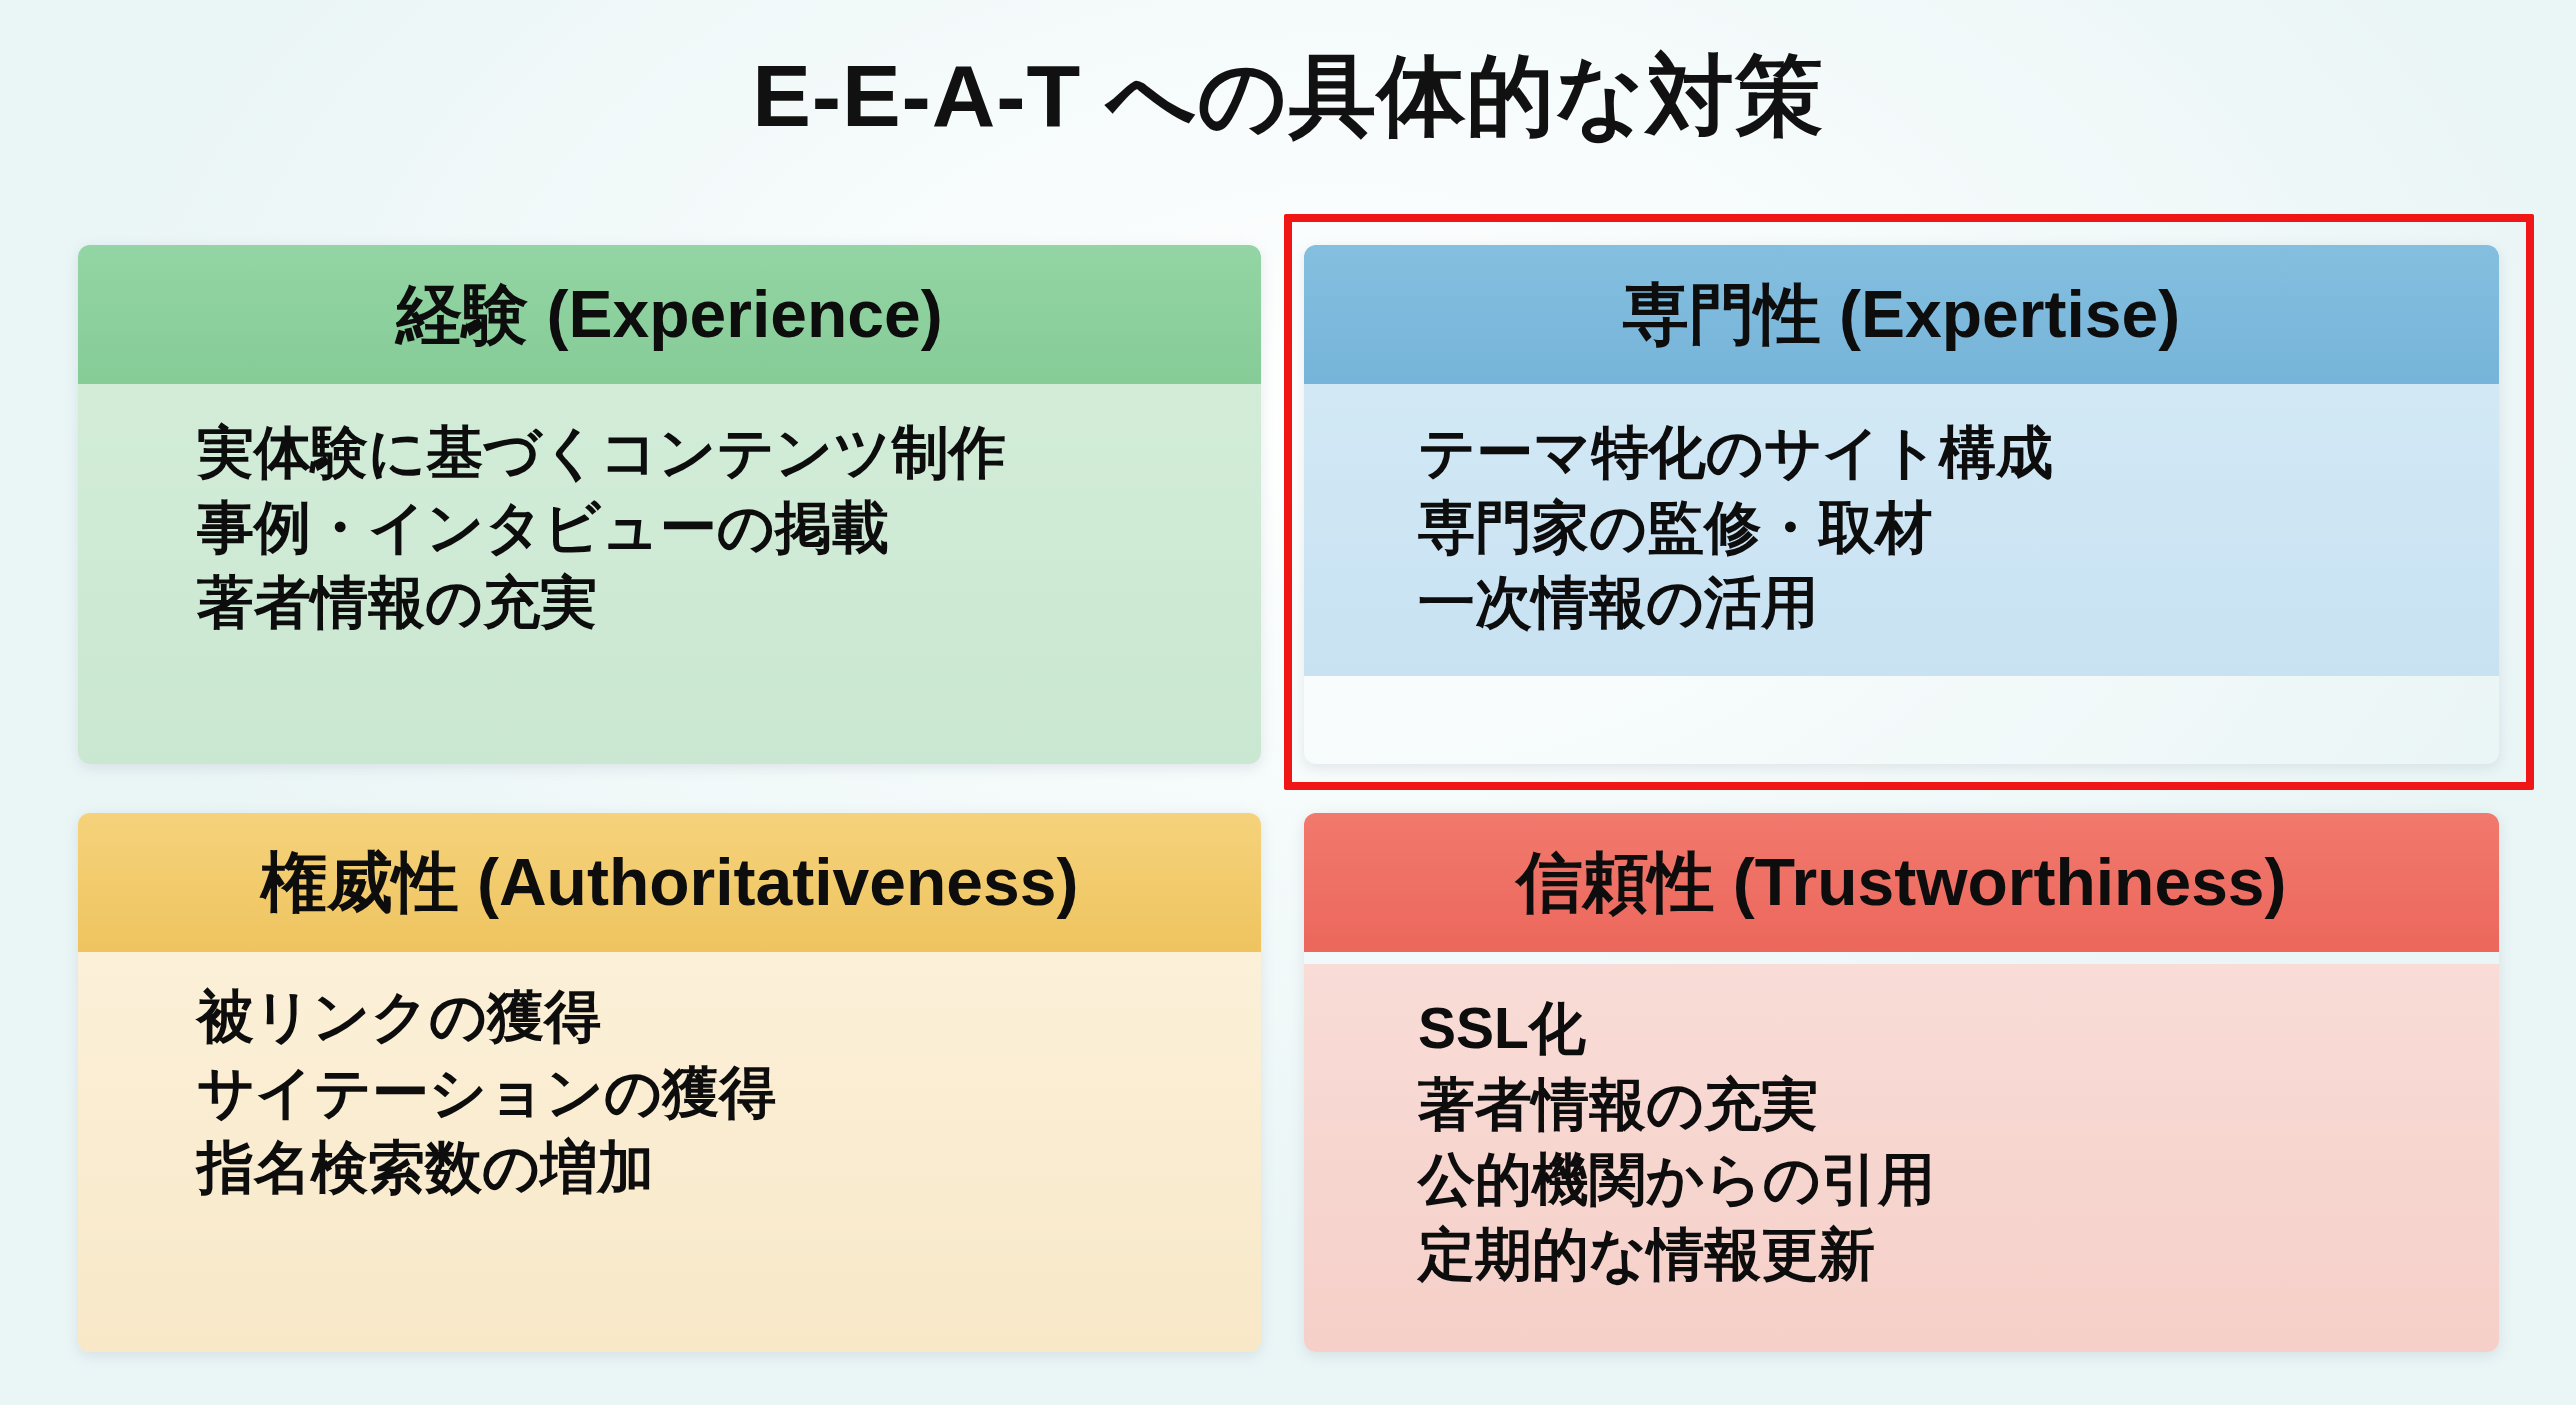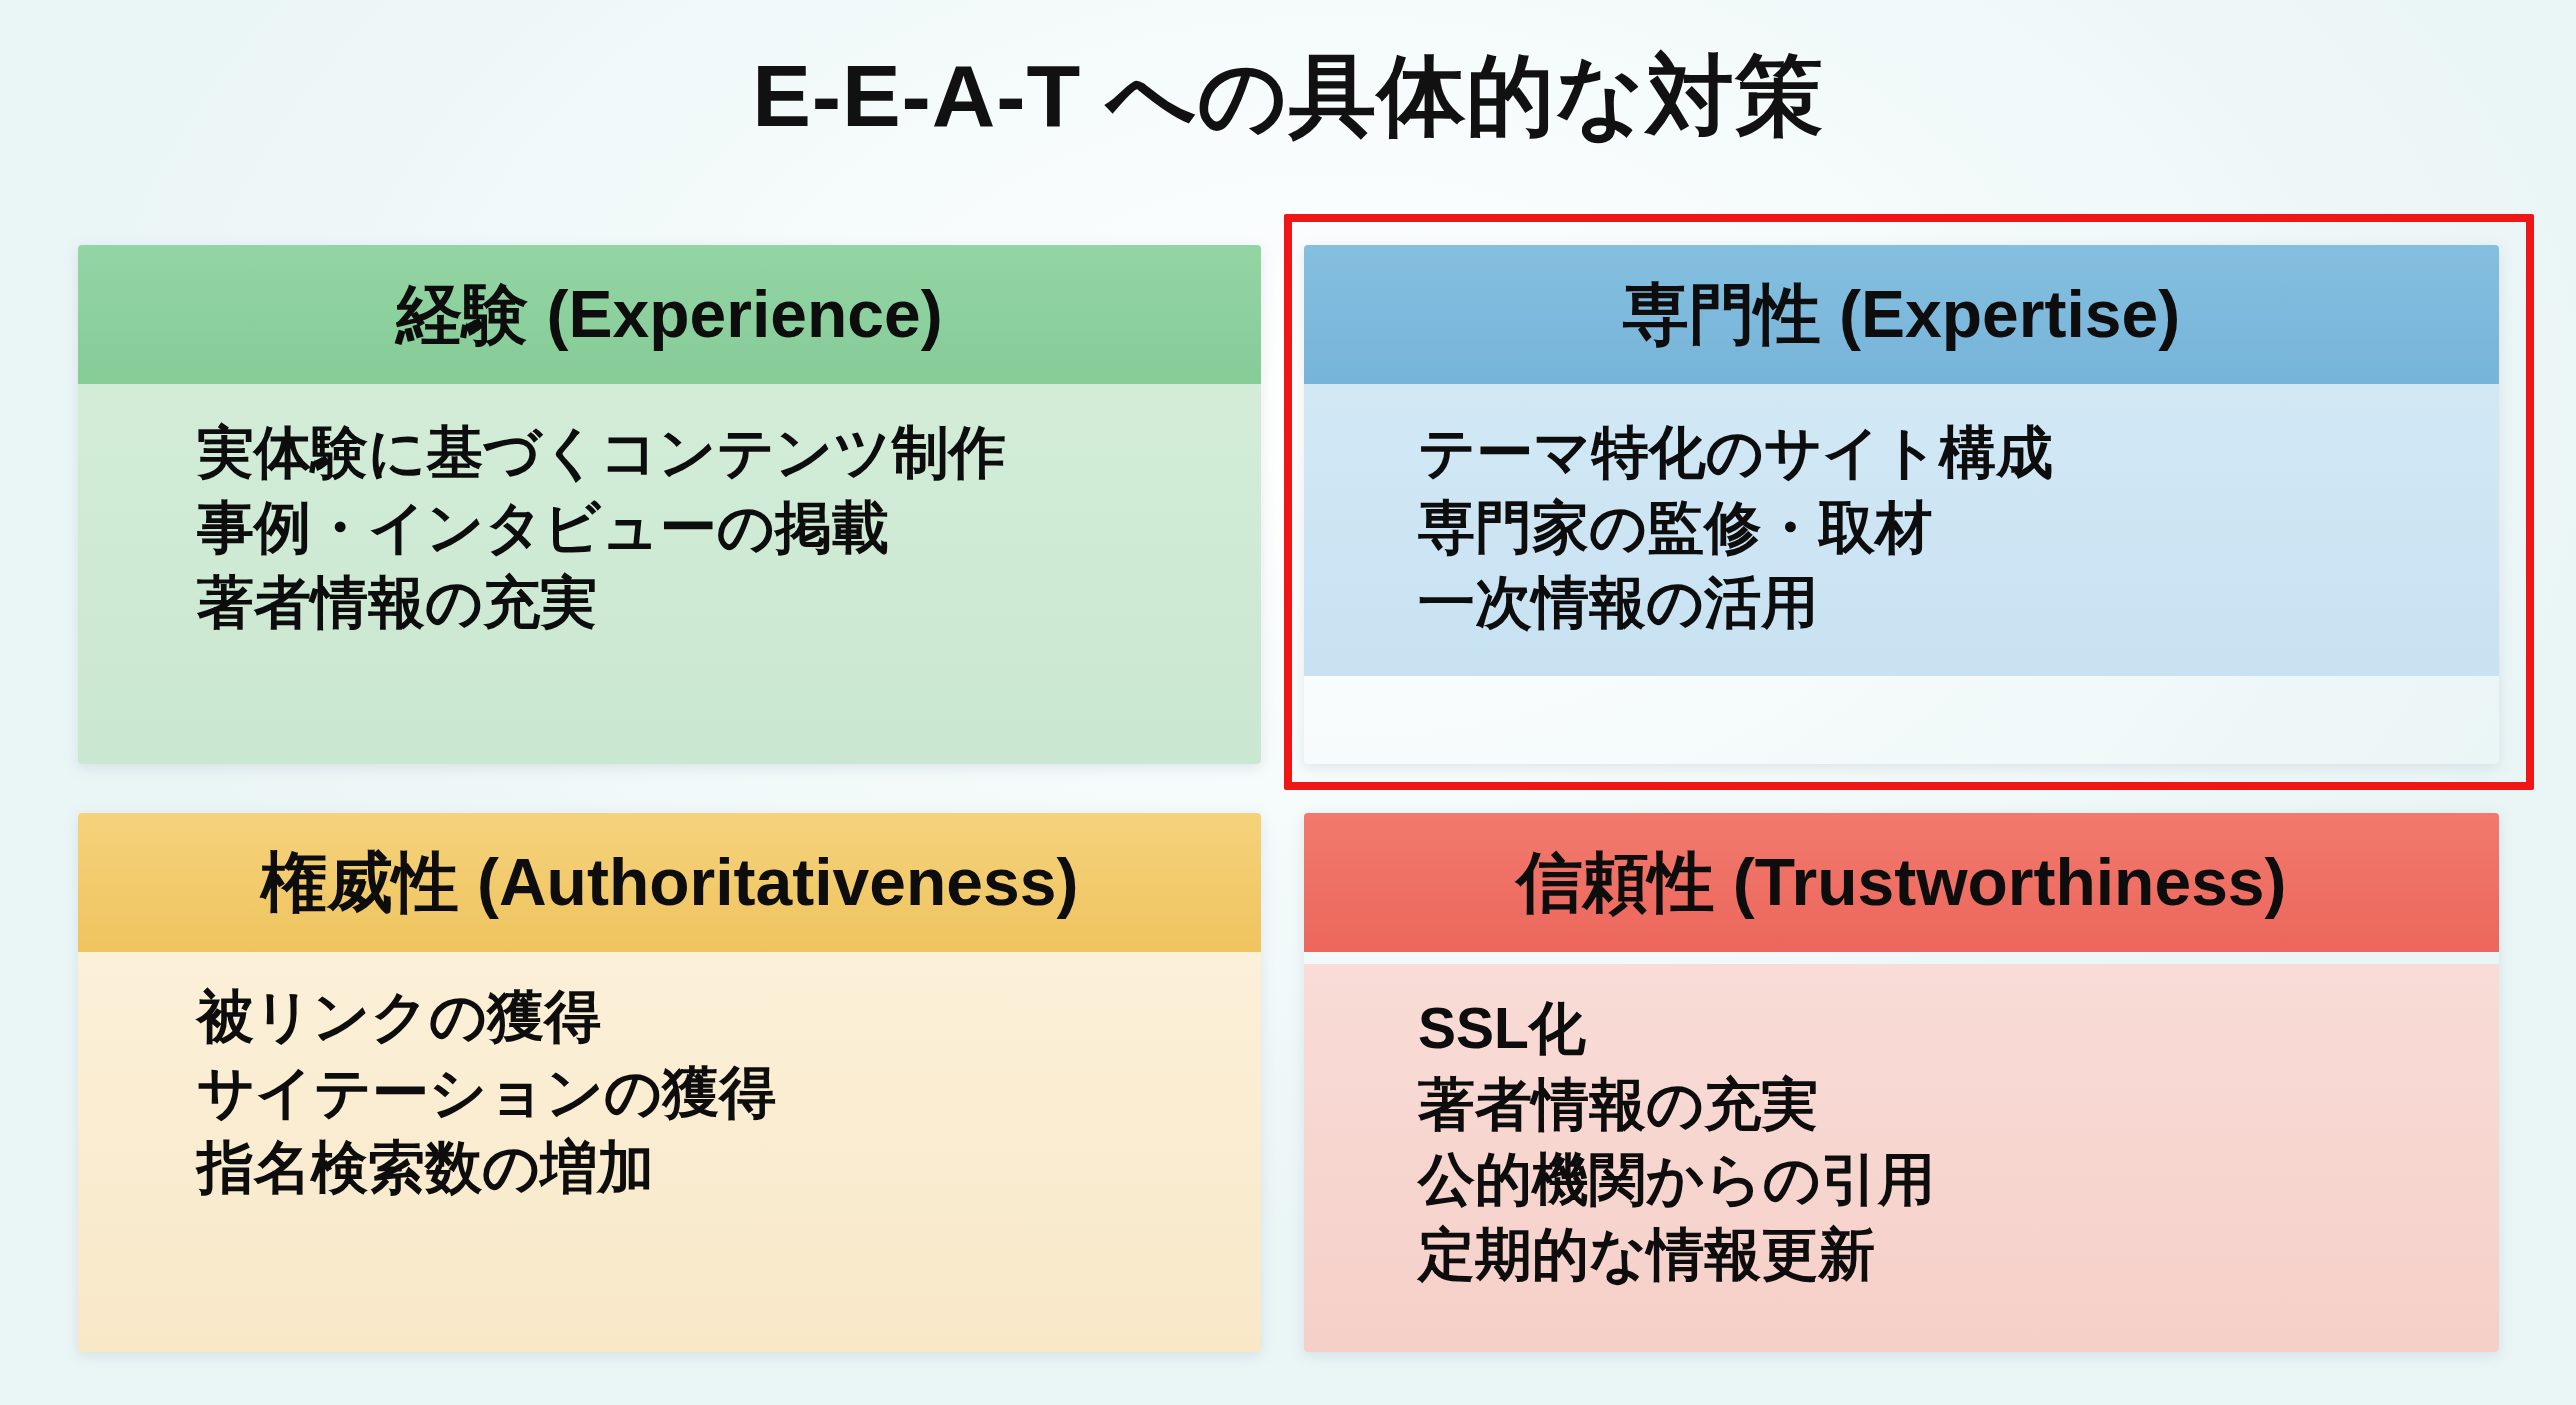--- a/index.html
+++ b/index.html
@@ -43,21 +43,21 @@
   #card-grid {
     position: absolute;
     left: 78px;
     top: 245px;
     width: 2420px;
     height: 1107px;
   }
 
   .card {
     position: absolute;
-    border-radius: 4px;
+    border-radius: 12px;
     overflow: hidden;
     box-shadow: 0 3.7px 12.8px rgba(120,140,150,0.18);
   }
 
   .card-header {
     height: 139px;
     display: flex;
     align-items: center;
     justify-content: center;
     font-size: 66px;

